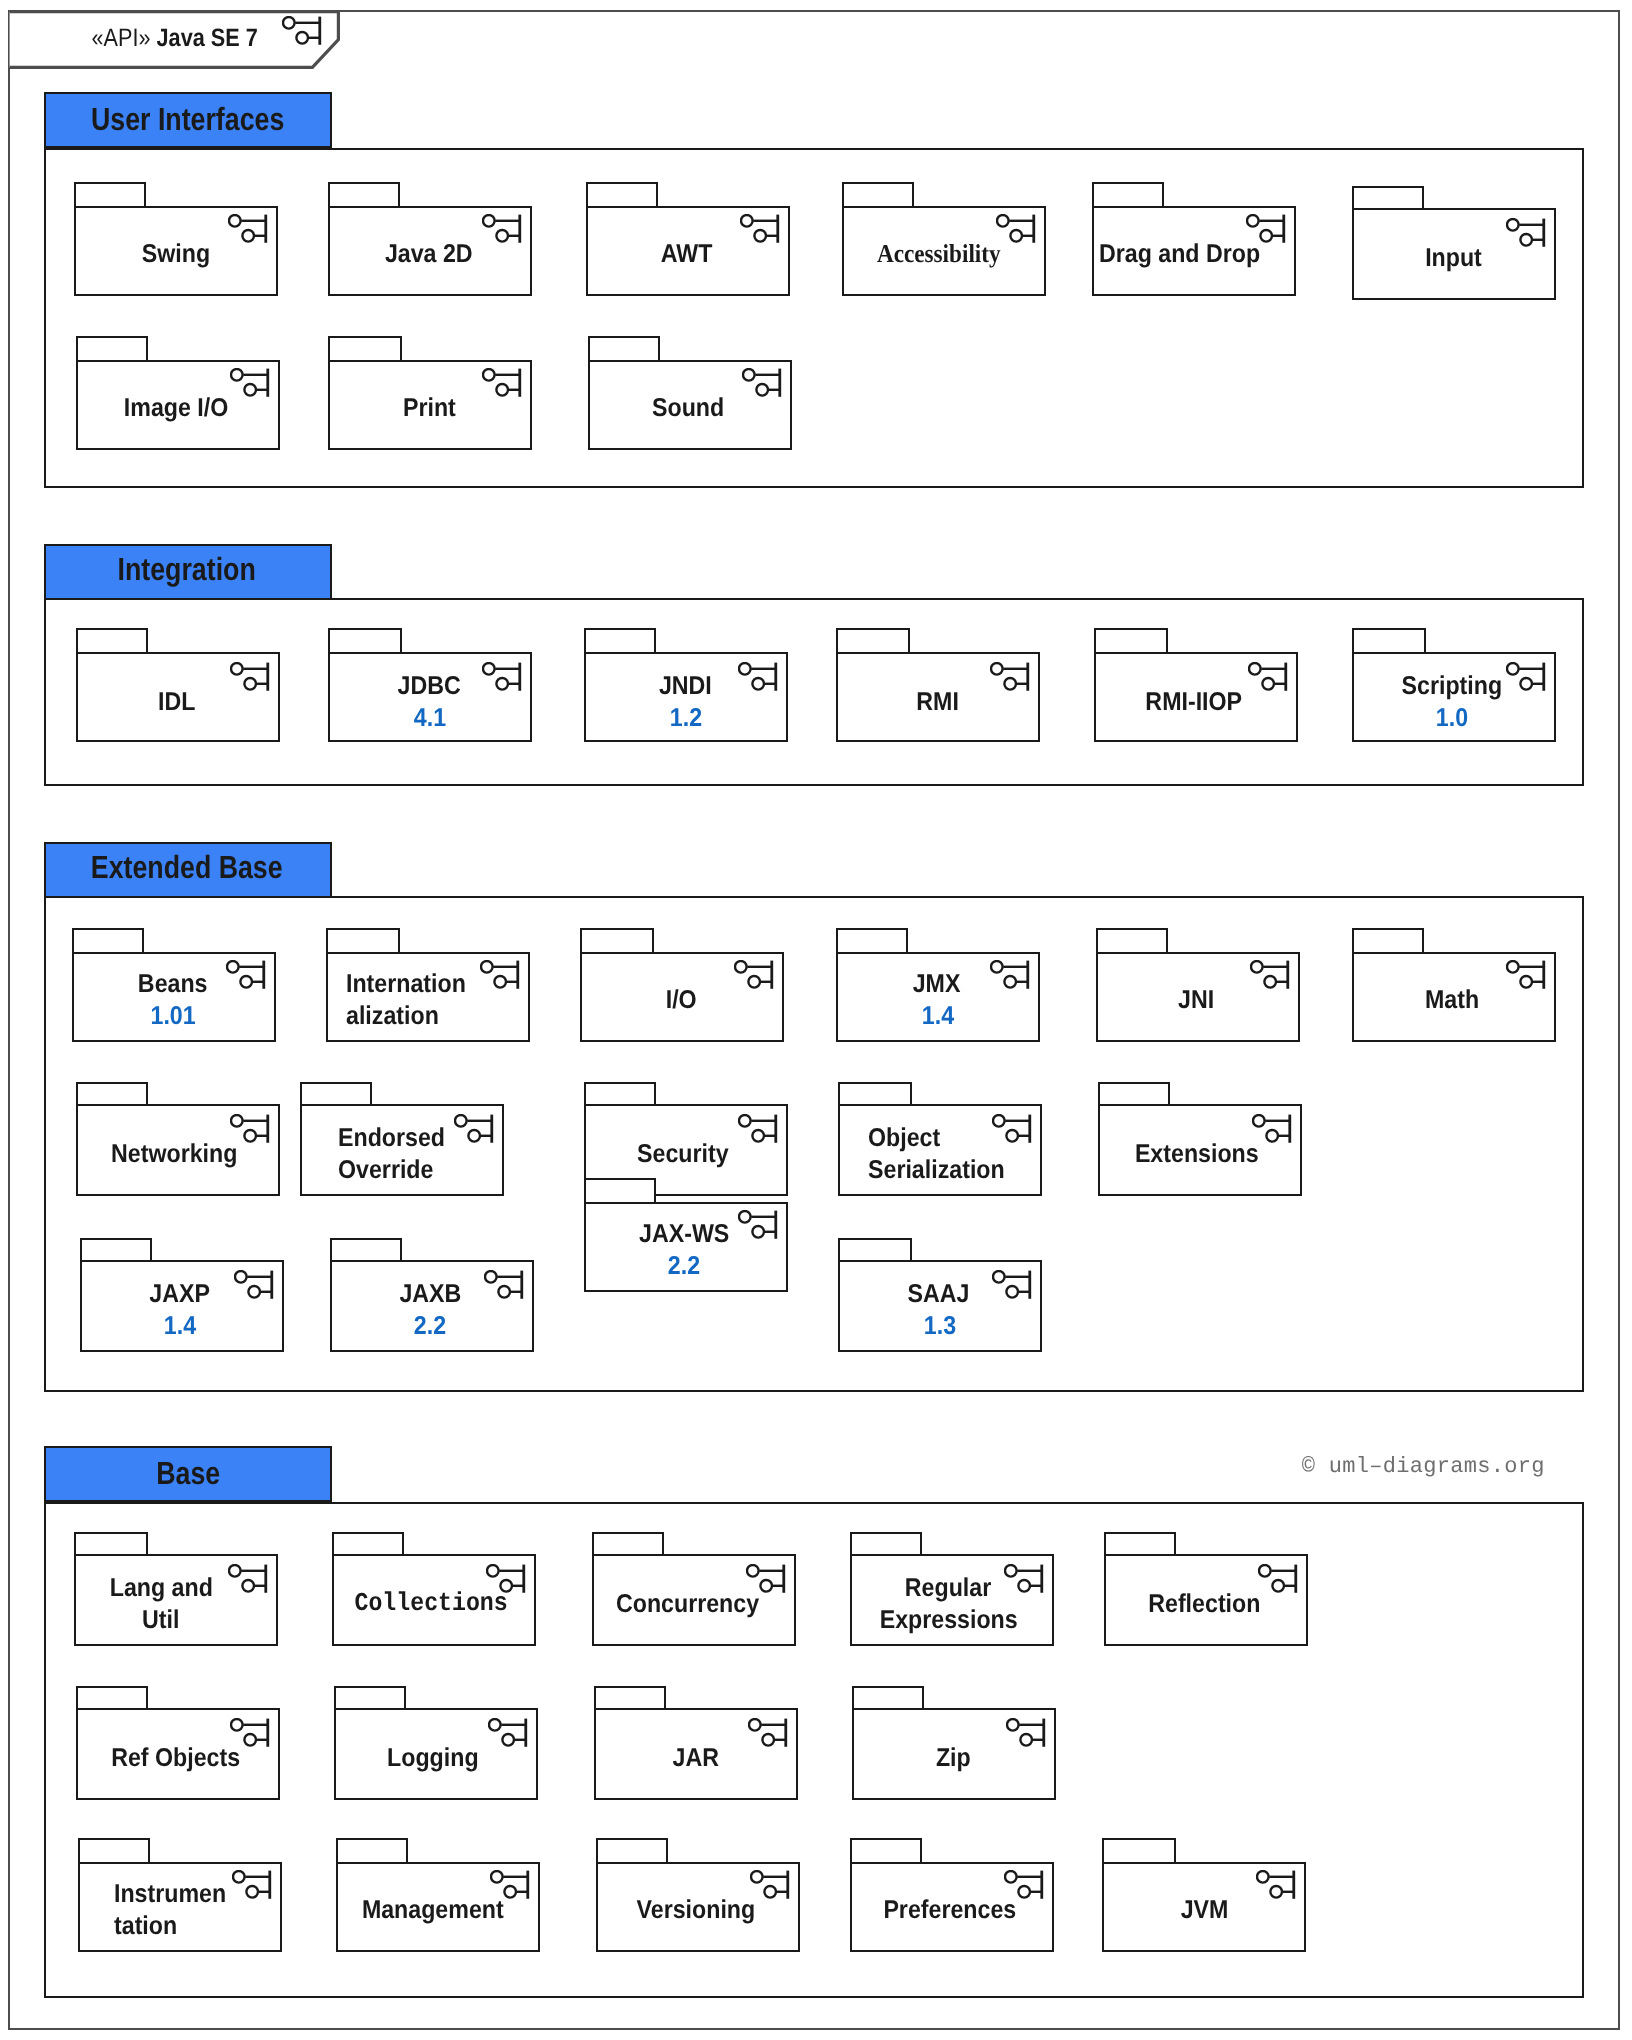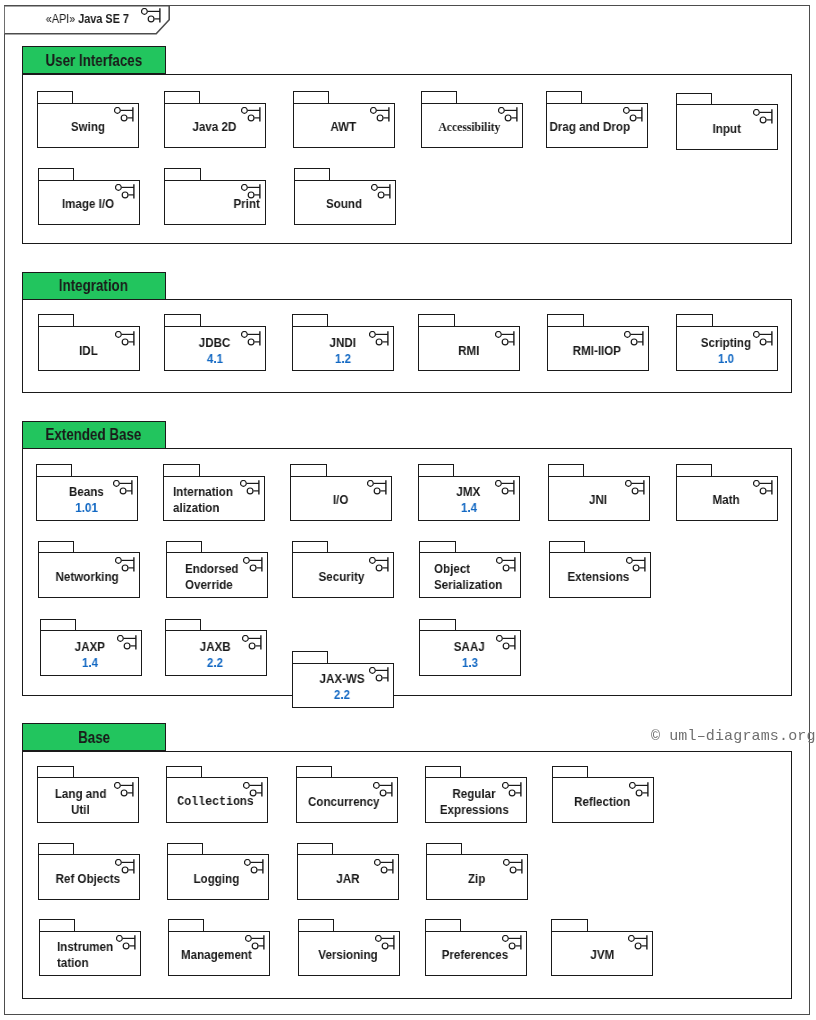--- a/index.html
+++ b/index.html
@@ -16,21 +16,21 @@
   #outer-tab-text{position:absolute;left:4px;top:3.8px;width:167px;height:30px;
                   display:flex;align-items:center;justify-content:center;}
   #outer-tab-icon{position:absolute;left:141.4px;top:7.6px;}
   .api-title{display:inline-block;will-change:transform;font-size:12.6px;white-space:nowrap;color:#1a1a1a;
              transform:scaleX(0.86);transform-origin:center center;}
   .api-title .stereo{font-weight:400;}
   .api-title .nm{font-weight:700;}
 
   
   .section-body{position:absolute;border:1.5px solid #1a1a1a;box-sizing:border-box;background:transparent;}
-  .section-tab{position:absolute;border:1.5px solid #1a1a1a;box-sizing:border-box;background:#22c55e;
+  .section-tab{position:absolute;border:1.5px solid #1a1a1a;box-sizing:border-box;background:#3b82f6;
                display:flex;align-items:center;justify-content:center;padding-top:1.6px;}
   .section-tab-label{display:inline-block;will-change:transform;font-size:16px;font-weight:700;white-space:nowrap;color:#1a1a1a;
                      transform:scaleX(0.836);transform-origin:center center;}
 
   
   .pkg{position:absolute;}
   .pkg-tab{position:absolute;left:0;top:0;width:36.3px;height:12px;
            border:1.3px solid #1a1a1a;border-bottom:none;box-sizing:border-box;background:#fff;}
   .pkg-body{position:absolute;left:0;top:11.5px;width:102px;height:45.5px;
             border:1.3px solid #1a1a1a;box-sizing:border-box;background:#fff;}
@@ -40,21 +40,21 @@
   .pkg-label.left{align-items:flex-start;}
   .pkg-line{display:block;will-change:transform;font-size:12.9px;font-weight:700;white-space:nowrap;line-height:16px;
             transform:scaleX(0.90);}
   .pkg-label .pkg-line{transform-origin:center center;}
   .pkg-label.left .pkg-line{transform-origin:left center;}
   .pkg-ver{color:#1268c3;}
   .pkg-icon{position:absolute;}
 
   
   #credit{position:absolute;filter:opacity(99.9%);color:#6f6f6f;font-family:"Liberation Mono",monospace;
-          font-size:15px;white-space:nowrap;letter-spacing:0.15px;}
+          font-size:11px;white-space:nowrap;letter-spacing:0.15px;}
 </style>
 </head>
 <body>
 
 <div id="canvas">
 
   <div id="outer-frame"></div>
 
   <div id="outer-tab">
     <svg width="170" height="32" viewBox="0 0 170 32" fill="none">
@@ -184,21 +184,21 @@
       <div class="pkg" style="left:164.4px;top:168.1px;width:102px;height:57px;">
         <div class="pkg-tab"></div>
         <div class="pkg-body"></div>
         <div class="pkg-icon" style="left:77px;top:16.4px;"><svg width="20.4" height="15.2" viewBox="0 0 20.4 15.2" fill="none">
             <line x1="6.6" y1="3.4" x2="19.0" y2="3.4" stroke="#1a1a1a" stroke-width="1.2"></line>
             <line x1="13.4" y1="10.9" x2="19.0" y2="10.9" stroke="#1a1a1a" stroke-width="1.2"></line>
             <line x1="18.9" y1="0.3" x2="18.9" y2="14.4" stroke="#1a1a1a" stroke-width="1.4"></line>
             <circle cx="3.4" cy="3.4" r="2.9" stroke="#1a1a1a" stroke-width="1.2" fill="#fff"></circle>
             <circle cx="10.1" cy="10.9" r="2.9" stroke="#1a1a1a" stroke-width="1.2" fill="#fff"></circle>
           </svg></div>
-        <div class="pkg-label" style="margin-left: -0.52875px; padding-left: 32px;">
+        <div class="pkg-label" style="margin-left: -0.52875px;">
           <span class="pkg-line">Print</span>
         </div>
       </div>
       <div class="pkg" style="left:293.6px;top:168.1px;width:102px;height:57px;">
         <div class="pkg-tab"></div>
         <div class="pkg-body"></div>
         <div class="pkg-icon" style="left:77px;top:16.4px;"><svg width="20.4" height="15.2" viewBox="0 0 20.4 15.2" fill="none">
             <line x1="6.6" y1="3.4" x2="19.0" y2="3.4" stroke="#1a1a1a" stroke-width="1.2"></line>
             <line x1="13.4" y1="10.9" x2="19.0" y2="10.9" stroke="#1a1a1a" stroke-width="1.2"></line>
             <line x1="18.9" y1="0.3" x2="18.9" y2="14.4" stroke="#1a1a1a" stroke-width="1.4"></line>
@@ -398,21 +398,21 @@
             <line x1="6.6" y1="3.4" x2="19.0" y2="3.4" stroke="#1a1a1a" stroke-width="1.2"></line>
             <line x1="13.4" y1="10.9" x2="19.0" y2="10.9" stroke="#1a1a1a" stroke-width="1.2"></line>
             <line x1="18.9" y1="0.3" x2="18.9" y2="14.4" stroke="#1a1a1a" stroke-width="1.4"></line>
             <circle cx="3.4" cy="3.4" r="2.9" stroke="#1a1a1a" stroke-width="1.2" fill="#fff"></circle>
             <circle cx="10.1" cy="10.9" r="2.9" stroke="#1a1a1a" stroke-width="1.2" fill="#fff"></circle>
           </svg></div>
         <div class="pkg-label" style="margin-left: -1.26337px;">
           <span class="pkg-line">Networking</span>
         </div>
       </div>
-      <div class="pkg" style="left:166px;top:540.6px;width:102px;height:57px;">
+      <div class="pkg" style="left:150px;top:540.6px;width:102px;height:57px;">
         <div class="pkg-tab"></div>
         <div class="pkg-body"></div>
         <div class="pkg-icon" style="left:77px;top:16.4px;"><svg width="20.4" height="15.2" viewBox="0 0 20.4 15.2" fill="none">
             <line x1="6.6" y1="3.4" x2="19.0" y2="3.4" stroke="#1a1a1a" stroke-width="1.2"></line>
             <line x1="13.4" y1="10.9" x2="19.0" y2="10.9" stroke="#1a1a1a" stroke-width="1.2"></line>
             <line x1="18.9" y1="0.3" x2="18.9" y2="14.4" stroke="#1a1a1a" stroke-width="1.4"></line>
             <circle cx="3.4" cy="3.4" r="2.9" stroke="#1a1a1a" stroke-width="1.2" fill="#fff"></circle>
             <circle cx="10.1" cy="10.9" r="2.9" stroke="#1a1a1a" stroke-width="1.2" fill="#fff"></circle>
           </svg></div>
         <div class="pkg-label left" style="padding-left:18.5px;">
@@ -486,21 +486,21 @@
             <line x1="13.4" y1="10.9" x2="19.0" y2="10.9" stroke="#1a1a1a" stroke-width="1.2"></line>
             <line x1="18.9" y1="0.3" x2="18.9" y2="14.4" stroke="#1a1a1a" stroke-width="1.4"></line>
             <circle cx="3.4" cy="3.4" r="2.9" stroke="#1a1a1a" stroke-width="1.2" fill="#fff"></circle>
             <circle cx="10.1" cy="10.9" r="2.9" stroke="#1a1a1a" stroke-width="1.2" fill="#fff"></circle>
           </svg></div>
         <div class="pkg-label" style="margin-left: -0.619031px;">
           <span class="pkg-line">JAXB</span>
           <span class="pkg-line pkg-ver">2.2</span>
         </div>
       </div>
-      <div class="pkg" style="left:291.5px;top:651px;width:86px;height:57px;text-align:right;">
+      <div class="pkg" style="left:291.5px;top:589px;width:86px;height:57px;text-align:right;">
         <div class="pkg-tab"></div>
         <div class="pkg-body"></div>
         <div class="pkg-icon" style="left:77px;top:16.4px;"><svg width="20.4" height="15.2" viewBox="0 0 20.4 15.2" fill="none">
             <line x1="6.6" y1="3.4" x2="19.0" y2="3.4" stroke="#1a1a1a" stroke-width="1.2"></line>
             <line x1="13.4" y1="10.9" x2="19.0" y2="10.9" stroke="#1a1a1a" stroke-width="1.2"></line>
             <line x1="18.9" y1="0.3" x2="18.9" y2="14.4" stroke="#1a1a1a" stroke-width="1.4"></line>
             <circle cx="3.4" cy="3.4" r="2.9" stroke="#1a1a1a" stroke-width="1.2" fill="#fff"></circle>
             <circle cx="10.1" cy="10.9" r="2.9" stroke="#1a1a1a" stroke-width="1.2" fill="#fff"></circle>
           </svg></div>
         <div class="pkg-label" style="margin-left: -0.902532px;">

